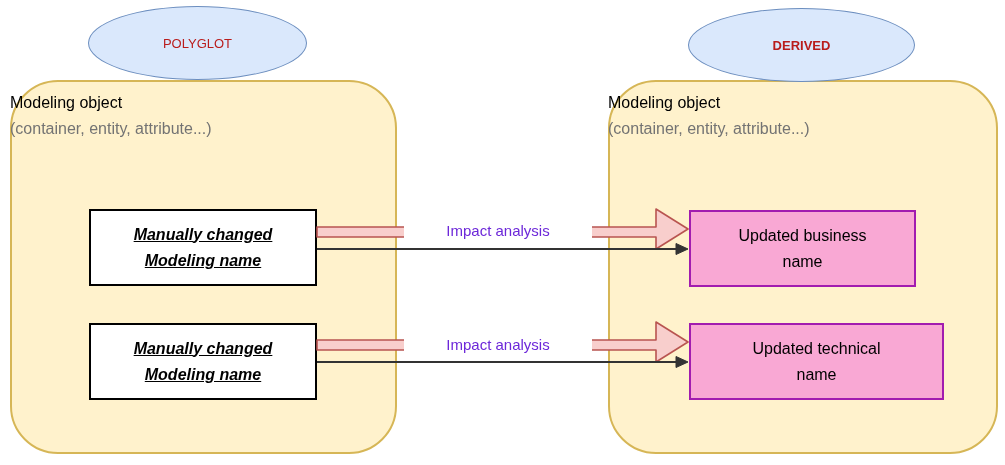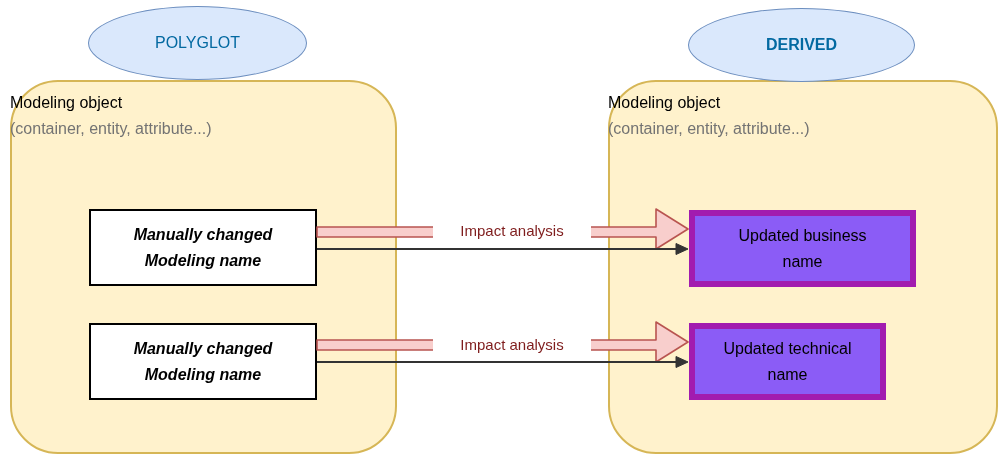--- a/index.html
+++ b/index.html
@@ -12,22 +12,22 @@
     overflow: hidden;
   }
   .ellipse {
     position: absolute;
     background: #dae8fc;
     border: 1.5px solid #6c8ebf;
     border-radius: 50%;
     display: flex;
     align-items: center;
     justify-content: center;
-    font-size: 16px;
-    color: #0369a1;
+    font-size: 13px;
+    color: #b91c1c;
     z-index: 3;
     box-sizing: border-box;
   }
   .ellipse-left  { left: 88px;  top: 6px; width: 219px; height: 74px; }
   .ellipse-right { left: 688px; top: 8px; width: 227px; height: 74px; font-weight: bold; }
 
   .container-box {
     position: absolute;
     background: #fff2cc;
     border: 2px solid #d6b656;
@@ -62,57 +62,57 @@
     line-height: 26px;
     z-index: 2;
     box-sizing: border-box;
     color: #000000;
   }
   .white-box {
     background: #ffffff;
     border: 2px solid #000000;
     font-weight: bold;
     font-style: italic;
+    text-decoration: underline;
   }
   .pink-box {
-    background: #8b5cf6;
-    border: 6px solid #a21caf;
+    background: #f9a8d4;
+    border: 2px solid #a21caf;
   }
   .wbox1 { left: 89px;  top: 209px; width: 228px; height: 77px; }
   .wbox2 { left: 89px;  top: 323px; width: 228px; height: 77px; }
   .pbox1 { left: 689px; top: 210px; width: 227px; height: 77px; }
-  .pbox2 { left: 689px; top: 323px; width: 197px; height: 77px; }
+  .pbox2 { left: 689px; top: 323px; width: 255px; height: 77px; }
 
   .arrow-svg {
     position: absolute;
     left: 0; top: 0;
     z-index: 2;
     pointer-events: none;
   }
   .impact-arrow {
     fill: #f8cecc;
     stroke: #b85450;
     stroke-width: 1.6;
     stroke-linejoin: round;
   }
   .plain-line { stroke: #333333; stroke-width: 2; }
   .plain-head { fill: #333333; stroke: #333333; stroke-linejoin: round; }
 
   .impact-label {
     position: absolute;
     left: 404px;
-    width: 158px;
+    width: 188px;
     height: 20px;
     line-height: 20px;
     background: #ffffff;
-    color: #7f1d1d;
+    color: #6d28d9;
     font-size: 15px;
     text-align: center;
     z-index: 4;
-    margin-left: 29px;
   }
   .impact-label-1 { top: 221px; }
   .impact-label-2 { top: 335px; }
 </style>
 </head>
 <body>
 
 <div class="canvas">
 
   <div class="container-box container-left"></div>

